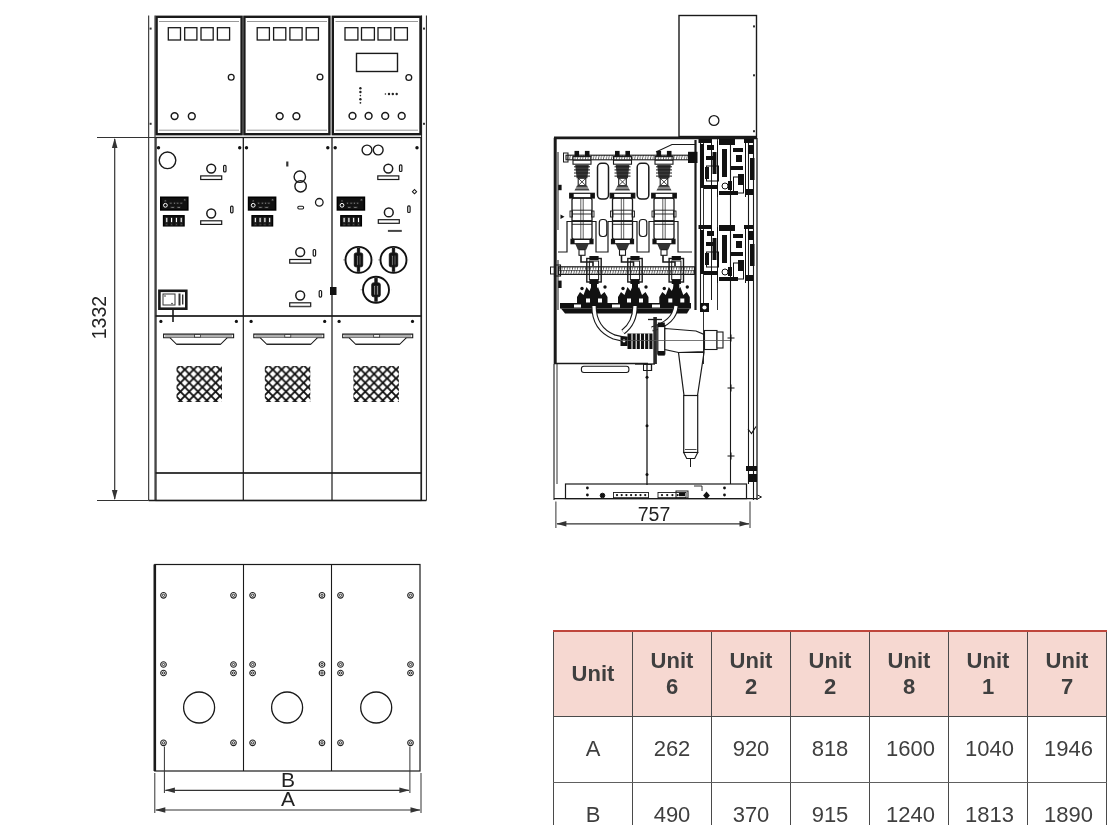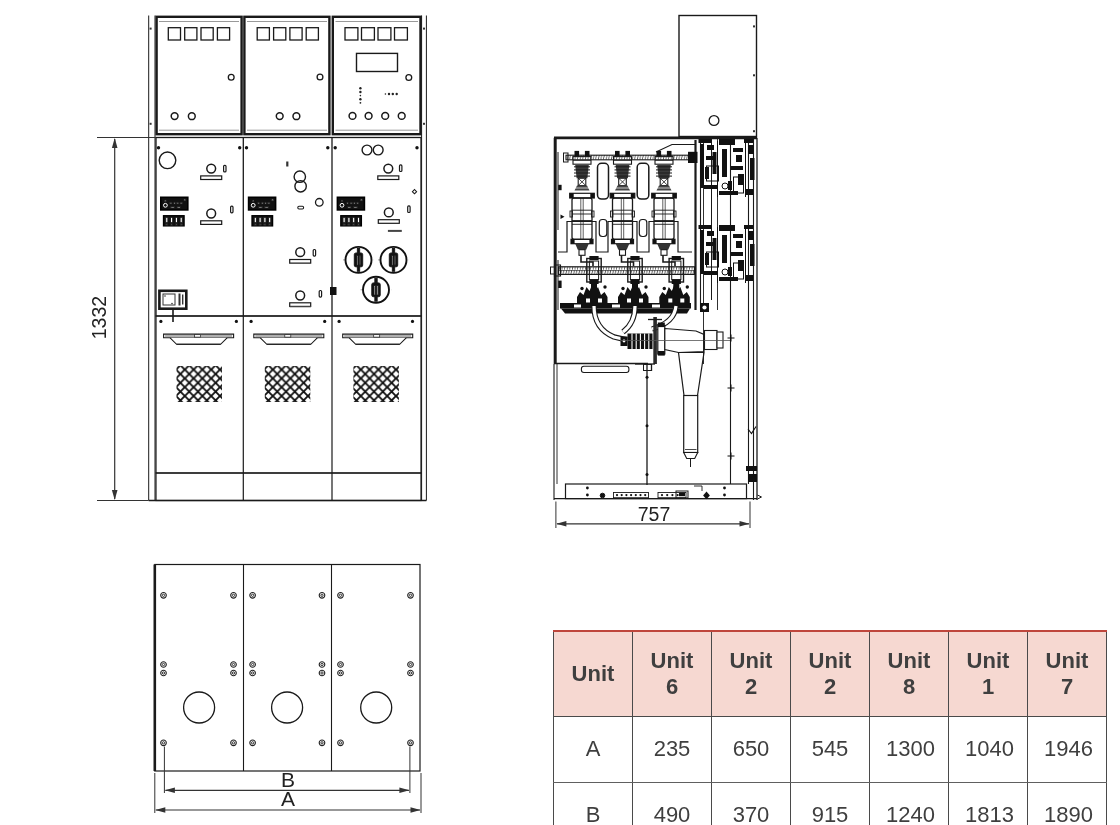--- a/index.html
+++ b/index.html
@@ -728,24 +728,24 @@
         <td>Unit</td>
         <td>Unit 6</td>
         <td>Unit 2</td>
         <td>Unit 2</td>
         <td>Unit 8</td>
         <td>Unit 1</td>
         <td>Unit 7</td>
       </tr>
 <tr class="ra">
         <td>A</td>
-        <td>235</td>
-        <td>650</td>
-        <td>545</td>
-        <td>1300</td>
+        <td>262</td>
+        <td>920</td>
+        <td>818</td>
+        <td>1600</td>
         <td>1040</td>
         <td>1946</td>
       </tr>
 <tr class="rb">
         <td>B</td>
         <td>490</td>
         <td>370</td>
         <td>915</td>
         <td>1240</td>
         <td>1813</td>

